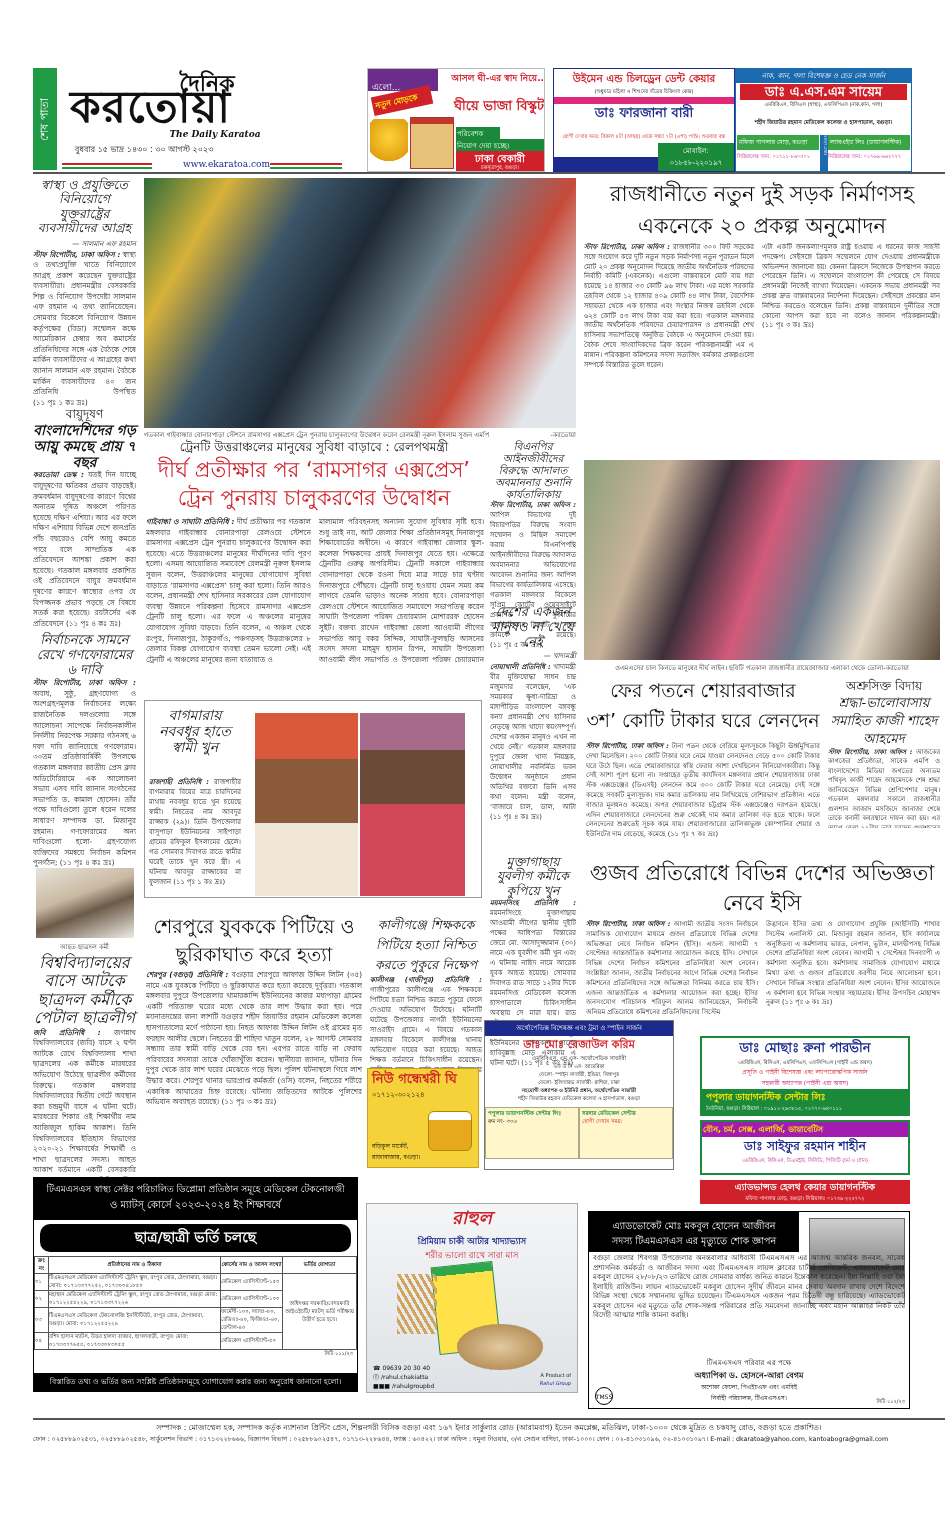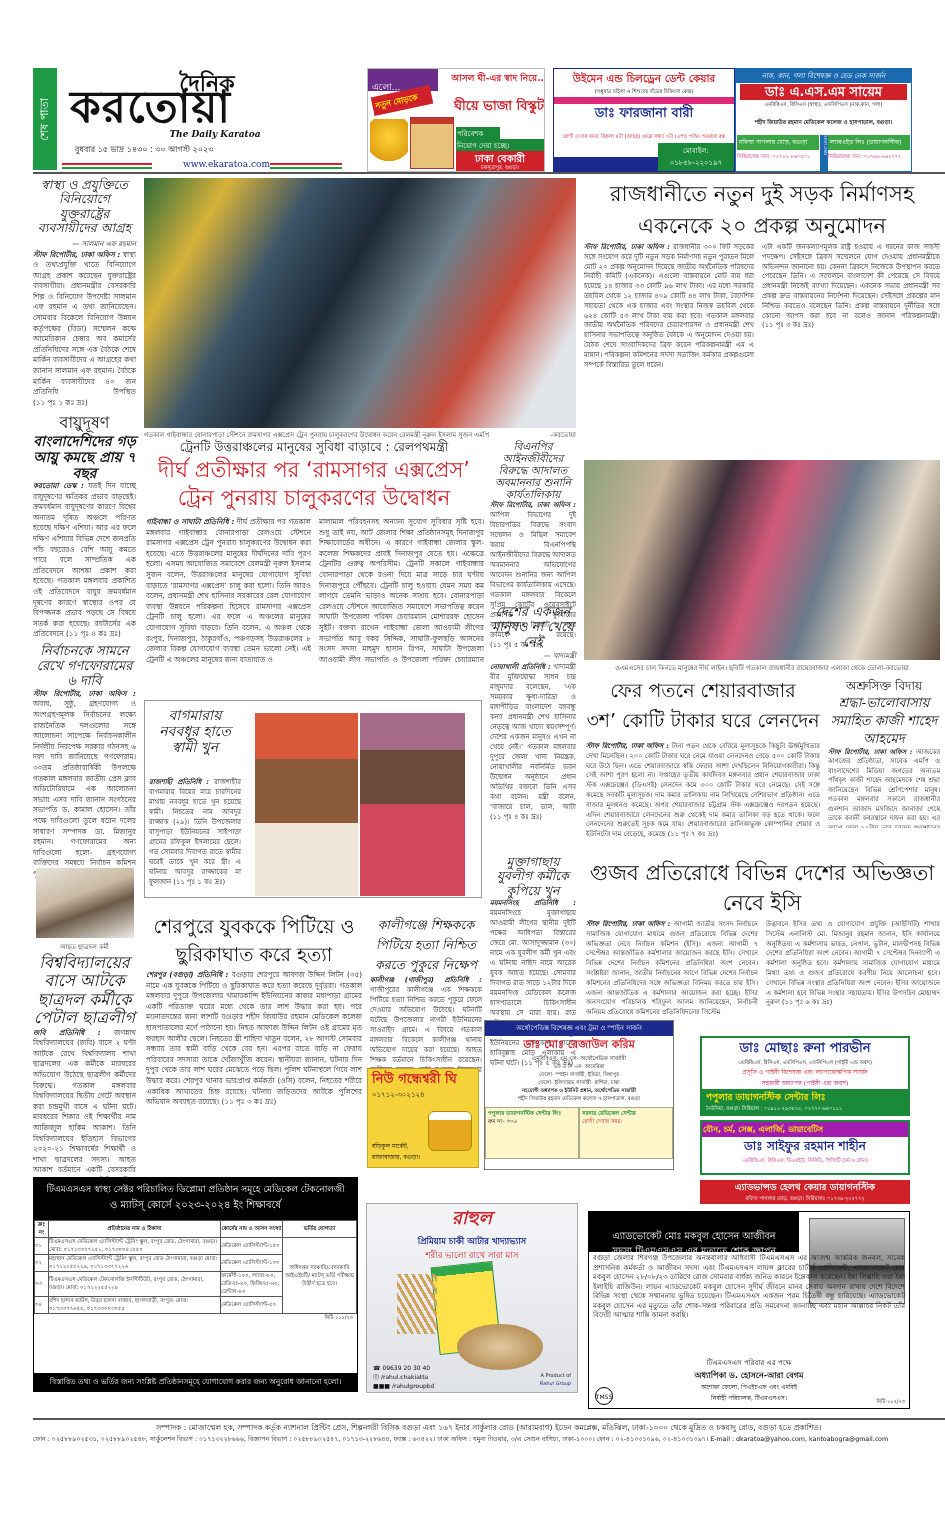--- a/index.html
+++ b/index.html
@@ -63,21 +63,21 @@
   <div style="position:absolute;right:1px;top:66px;width:82px;background:#3aa545;color:#fff;font-size:6px;padding:2px">ল্যাবএইড লিঃ (ডায়াগনস্টিক)</div>
   <div style="position:absolute;left:1px;top:84px;width:82px;font-size:5px;color:#c0207a">সিরিয়ালের জন্য: ০১৭১১-৮৬০৫০১</div>
   <div style="position:absolute;right:1px;top:84px;width:82px;font-size:5px;color:#c0207a">সিরিয়ালের জন্য: ০১৭৬৬-৬৬২৭৭৭</div>
   <div style="position:absolute;left:84px;top:66px;width:8px;height:36px;background:#1b6ab0;color:#fff;font-size:4px;writing-mode:vertical-rl">বগুড়া চেম্বার</div>
 </div>
 
 <div class="abs" style="left:33px;top:178px;width:103px">
   <div class="hl" style="font-size:12.5px;font-style:italic">স্বাস্থ্য ও প্রযুক্তিতে বিনিয়োগে যুক্তরাষ্ট্রের ব্যবসায়ীদের আগ্রহ</div>
   <div style="font-size:7px;font-style:italic;text-align:right;margin-top:2px;font-family:'DejaVu Sans',sans-serif">— সালমান এফ রহমান</div>
   <div class="body-t"><b>স্টাফ রিপোর্টার, ঢাকা অফিস :</b> <span>স্বাস্থ্য ও তথ্যপ্রযুক্তি খাতে বিনিয়োগে আগ্রহ প্রকাশ করেছেন যুক্তরাষ্ট্রের ব্যবসায়ীরা। প্রধানমন্ত্রীর বেসরকারি শিল্প ও বিনিয়োগ উপদেষ্টা সালমান এফ রহমান এ তথ্য জানিয়েছেন। সোমবার বিকেলে বিনিয়োগ উন্নয়ন কর্তৃপক্ষের (বিডা) সম্মেলন কক্ষে আমেরিকান চেম্বার অব কমার্সের প্রতিনিধিদের সঙ্গে এক বৈঠকে শেষে মার্কিন ব্যবসায়ীদের এ আগ্রহের কথা জানান সালমান এফ রহমান। বৈঠকে মার্কিন ব্যবসায়ীদের ৪০ জন প্রতিনিধি উপস্থিত</span> <span class="cont">(১১ পৃঃ ১ কঃ দ্রঃ)</span></div>
-  <div class="hl" style="font-size:16px;margin-top:6px">বায়ুদূষণ</div>
+  <div class="hl" style="font-size:12px;">বায়ুদূষণ</div>
   <div class="hl" style="font-size:14px;font-style:italic;font-weight:bold">বাংলাদেশিদের গড় আয়ু কমছে প্রায় ৭ বছর</div>
   <div class="body-t"><b>করতোয়া ডেস্ক :</b> <span>যতই দিন যাচ্ছে বায়ুদূষণের ক্ষতিকর প্রভাব বাড়ছেই। ক্রমবর্ধমান বায়ুদূষণের কারণে বিশ্বের অন্যতম দূষিত অঞ্চলে পরিণত হয়েছে দক্ষিণ এশিয়া। আর এর ফলে দক্ষিণ এশিয়ার বিভিন্ন দেশে জনপ্রতি পাঁচ বছরেরও বেশি আয়ু কমতে পারে বলে সাম্প্রতিক এক প্রতিবেদনে আশঙ্কা প্রকাশ করা হয়েছে। গতকাল মঙ্গলবার প্রকাশিত ওই প্রতিবেদনে বায়ুর ক্রমবর্ধমান দূষণের কারণে স্বাস্থ্যের ওপর যে বিপজ্জনক প্রভাব পড়ছে সে বিষয়ে সতর্ক করা হয়েছে। রয়টার্সের এক প্রতিবেদনে</span> <span class="cont">(১১ পৃঃ ৪ কঃ দ্রঃ)</span></div>
   <div class="hl" style="font-size:13px;font-style:italic;margin-top:4px">নির্বাচনকে সামনে রেখে গণফোরামের ৬ দাবি</div>
   <div class="body-t"><b>স্টাফ রিপোর্টার, ঢাকা অফিস :</b> <span>অবাধ, সুষ্ঠু, গ্রহণযোগ্য ও অংশগ্রহণমূলক নির্বাচনের লক্ষ্যে রাজনৈতিক দলগুলোর সঙ্গে আলোচনা সাপেক্ষে নির্বাচনকালীন নির্দলীয় নিরপেক্ষ সরকার গঠনসহ ৬ দফা দাবি জানিয়েছে গণফোরাম। ৩০তম প্রতিষ্ঠাবার্ষিকী উপলক্ষে গতকাল মঙ্গলবার জাতীয় প্রেস ক্লাব অডিটোরিয়ামে এক আলোচনা সভায় এসব দাবি জানান সংগঠনের সভাপতি ড. কামাল হোসেন। তাঁর পক্ষে দাবিগুলো তুলে ধরেন দলের সাধারণ সম্পাদক ডা. মিজানুর রহমান। গণফোরামের অন্য দাবিগুলো হলো- গ্রহণযোগ্য ব্যক্তিদের সমন্বয়ে নির্বাচন কমিশন পুনর্গঠন;</span> <span class="cont">(১১ পৃঃ ৪ কঃ দ্রঃ)</span></div>
 </div>
 <div class="abs photo" style="left:36px;top:868px;width:98px;height:70px;background:linear-gradient(160deg,#e8e4dc,#c9b9a2 40%,#6b5a48 60%,#efece6)"></div>
 <div class="abs cap" style="left:33px;top:942px;width:103px;text-align:center">আহত ছাত্রদল কর্মী</div>
 <div class="abs" style="left:33px;top:954px;width:103px">
   <div class="hl" style="font-size:16px;font-style:italic">বিশ্ববিদ্যালয়ের বাসে আটকে ছাত্রদল কর্মীকে পেটাল ছাত্রলীগ</div>
   <div class="body-t"><b>জবি প্রতিনিধি :</b> <span>জগন্নাথ বিশ্ববিদ্যালয়ের (জবি) বাসে ২ ঘণ্টা আটকে রেখে বিশ্ববিদ্যালয় শাখা ছাত্রদলের এক কর্মীকে মারধরের অভিযোগ উঠেছে ছাত্রলীগ কর্মীদের বিরুদ্ধে। গতকাল মঙ্গলবার বিশ্ববিদ্যালয়ের দ্বিতীয় গেটে অবস্থান করা চন্দ্রমুখী বাসে এ ঘটনা ঘটে। মারধরের শিকার ওই শিক্ষার্থীর নাম আজিজুল হাকিম আকাশ। তিনি বিশ্ববিদ্যালয়ের ইতিহাস বিভাগের ২০২০-২১ শিক্ষাবর্ষের শিক্ষার্থী ও শাখা ছাত্রদলের সদস্য। আহত আকাশ বর্তমানে একটি বেসরকারি হাসপাতালে চিকিৎসাধীন। প্রত্যক্ষদর্শীরা জানায়, জবি মার্কেটিং বিভাগের</span> <span class="cont">(১১ পৃঃ ৩ কঃ দ্রঃ)</span></div>
@@ -197,20 +197,21 @@
 <div class="abs ad" style="left:700px;top:1180px;width:210px;height:24px;background:#d0202a;color:#fff;text-align:center">
   <div style="font-size:9px;font-weight:bold">এ্যাডভান্সড হেলথ কেয়ার ডায়াগনস্টিক</div>
   <div style="font-size:5px">মফিজ পাগলার মোড়, বগুড়া। সিরিয়ালঃ ০১৭৩৯-২২৫৭৭২</div>
 </div>
 
 <div class="abs ad" style="left:33px;top:1177px;width:325px;height:215px;border:1px solid #000;background:#fff">
   <div style="background:#000;color:#fff;padding:4px 3px 6px">
     <div style="font-size:9px;text-align:center">টিএমএসএস স্বাস্থ্য সেক্টর পরিচালিত ডিপ্লোমা প্রতিষ্ঠান সমূহে মেডিকেল টেকনোলজী</div>
     <div style="font-size:10px;text-align:center">ও ম্যাটস্ কোর্সে ২০২৩-২০২৪ ইং শিক্ষাবর্ষে</div>
   </div>
+  <div style="background:#000;color:#fff;font-size:14px;font-weight:bold;text-align:center;margin:4px 6px;border-radius:10px;padding:2px 0">ছাত্র/ছাত্রী ভর্তি চলছে</div>
   <table style="width:100%;border-collapse:collapse;font-size:5.3px">
     <thead>
         <tr>
       <th style="border:1px solid #555;width:14px">ক্রঃ নং</th>
       <th style="border:1px solid #555">প্রতিষ্ঠানের নাম ও ঠিকানা</th>
       <th style="border:1px solid #555;width:62px">কোর্সের নাম ও আসন সংখ্যা</th>
       <th style="border:1px solid #555;width:74px">ভর্তির যোগ্যতা</th>
     </tr>
       </thead>
     <tbody>
@@ -249,21 +250,21 @@
   <div style="position:absolute;left:30px;top:70px;width:40px;height:60px;background:repeating-linear-gradient(60deg,#d2a35a 0 3px,transparent 3px 6px)"></div>
   <div style="position:absolute;left:90px;top:120px;width:86px;height:46px;border-radius:50%;background:radial-gradient(#e2c9a0,#b8925a 70%,#222 72%)"></div>
   <div style="position:absolute;left:6px;top:160px;font-size:6px">☎ <span>09639 20 30 40</span></div>
   <div style="position:absolute;left:6px;top:169px;font-size:6px">ⓕ <span>/rahul.chakiatta</span></div>
   <div style="position:absolute;left:6px;top:178px;font-size:6px">■■■ <span>/rahulgroupbd</span></div>
   <div style="position:absolute;right:6px;top:168px;font-size:5px">A Product of</div>
   <div style="position:absolute;right:6px;top:176px;font-size:5px;font-style:italic;color:#1b2a8c">Rahul Group</div>
 </div>
 
 <div class="abs ad" style="left:588px;top:1211px;width:322px;height:198px;border:1px solid #000;background:#fff;font-family:'DejaVu Sans',sans-serif">
-  <div style="position:absolute;left:0;top:0;width:210px;height:40px;background:#000;color:#fff;text-align:center;padding-top:17px">
+  <div style="position:absolute;left:0;top:0;width:210px;height:40px;background:#000;color:#fff;text-align:center;padding-top:7px">
     <div style="font-size:9.5px">এ্যাডভোকেট মোঃ মকবুল হোসেন আজীবন</div>
     <div style="font-size:9.5px">সদস্য টিএমএসএস এর মৃত্যুতে শোক জ্ঞাপন</div>
   </div>
   <div style="position:absolute;left:220px;top:6px;width:96px;height:86px;background:linear-gradient(#cfcfcf,#8e8e8e 55%,#333 56%,#eee);border:1px solid #666"></div>
   <div style="position:absolute;left:4px;top:42px;width:312px;font-size:7px;line-height:9.5px;text-align:justify;height:95px;overflow:hidden">বগুড়া জেলার শিবগঞ্জ উপজেলার অনন্তবালার অধিবাসী টিএমএসএস এর আজন্ম আন্তরিক জনবল, সাবেক প্রশাসনিক কর্মকর্তা ও আজীবন সদস্য এবং টিএমএসএস লায়ন্স ক্লাবের চার্টার্ড প্রেসিডেন্ট, এ্যাডভোকেট মোঃ মকবুল হোসেন ২৮/০৮/২৩ তারিখে রোজ সোমবার বার্ধক্য জনিত কারনে ইন্তেকাল করেছেন। ইন্না লিল্লাহি ওয়া ইন্না ইলাইহি রাজিউন। লায়ন এ্যাডভোকেট মকবুল হোসেন সুদীর্ঘ জীবনে মানব সেবায় অবদান রাখায় দেশে বিদেশে বিভিন্ন সংস্থা থেকে সম্মাননায় ভূষিত হয়েছেন। টিএমএসএস একজন পরম হিতৈষী বন্ধু হারিয়েছে। এ্যাডভোকেট মকবুল হোসেন এর মৃত্যুতে তাঁর শোক-সন্তপ্ত পরিবারের প্রতি সমবেদনা জানাচ্ছি এবং মহান আল্লাহর নিকট তাঁর বিদেহী আত্মার শান্তি কামনা করছি।</div>
   <div style="position:absolute;left:6px;top:175px;font-size:6px;border:1px solid #000;border-radius:50%;width:18px;height:18px;display:flex;align-items:center;justify-content:center">TMSS</div>
   <div style="position:absolute;left:60px;top:145px;width:200px;text-align:center">
     <div style="font-size:7px">টিএমএসএস পরিবার এর পক্ষে</div>
     <div style="font-size:8px;font-weight:bold">অধ্যাপিকা ড. হোসনে-আরা বেগম</div>
     <div style="font-size:6px">অশোকা ফেলো, পিএইচএফ এবং এমবিই</div>

